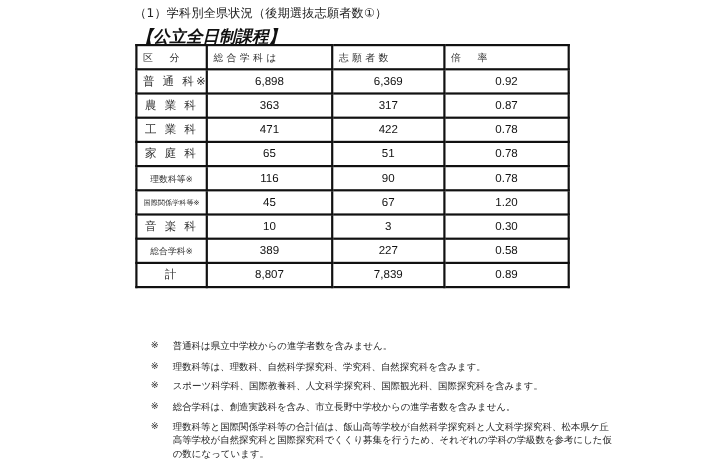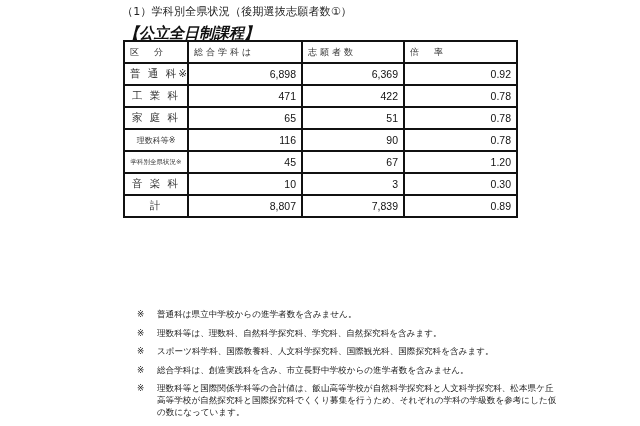--- a/index.html
+++ b/index.html
@@ -6,21 +6,21 @@
   body { width:640px; height:426px; position:relative; overflow:hidden;
          font-family:"DejaVu Sans", "Liberation Sans", sans-serif; color:#1a1a1a; }
   .title { position:absolute; left:122px; top:4px; font-size:11px; font-weight:normal; color:#222; letter-spacing:0.2px; }
   .subtitle { position:absolute; left:124px; top:24px; font-size:15px; font-weight:bold; color:#111;font-style:italic; }
   table.grid { position:absolute; left:123px; top:40px; border-collapse:collapse; table-layout:fixed; width:393px; }
   table.grid td, table.grid th { border:2px solid #111; height:18px; padding:1px 5px; font-size:10.5px; }
   table.grid th { font-weight:normal; font-size:9px; text-align:left; color:#333; height:18px; letter-spacing:3px;}
   td.cat { text-align:center; font-size:9px; color:#333; letter-spacing:2px; white-space:nowrap; padding:1px 2px; }
   td.cat.small { font-size:6.5px; letter-spacing:0; }
   td.cat.mid { font-size:8px; letter-spacing:0;margin-left:16px; }
-  td.num { text-align:right; font-family:"Liberation Sans", sans-serif; font-size:12.5px; color:#111; padding-right:8px; }
+  td.num { text-align:center; font-family:"Liberation Sans", sans-serif; font-size:12.5px; color:#111; padding-right:8px; }
   col.c1 { width:64px; } col.c2 { width:114px; } col.c3 { width:102px; } col.c4 { width:113px; }
   .notes { position:absolute; left:137px; top:308px; width:420px; font-size:8.6px; color:#222; }
   .note { display:flex; margin-bottom:6.5px; line-height:12px; }
   .note .mark { width:20px; flex:none; }
   .note .txt { flex:1;font-family:Liberation Serif, serif; }
   .note.multi .txt { line-height:12px; }
 </style>
 </head>
 <body>
 
@@ -43,48 +43,60 @@
     </tr>
   </thead>
   <tbody>
     <tr>
       <td class="cat">普 通 科※</td>
       <td class="num">6,898</td>
       <td class="num">6,369</td>
       <td class="num">0.92</td>
     </tr>
     <tr>
+      <td class="cat">農 業 科</td>
+      <td class="num">363</td>
+      <td class="num">317</td>
+      <td class="num">0.87</td>
+    </tr>
+    <tr>
       <td class="cat">工 業 科</td>
       <td class="num">471</td>
       <td class="num">422</td>
       <td class="num">0.78</td>
     </tr>
     <tr>
       <td class="cat">家 庭 科</td>
       <td class="num">65</td>
       <td class="num">51</td>
       <td class="num">0.78</td>
     </tr>
     <tr>
       <td class="cat mid">理数科等※</td>
       <td class="num">116</td>
       <td class="num">90</td>
       <td class="num">0.78</td>
     </tr>
     <tr>
-      <td class="cat small">学科別全県状況※</td>
+      <td class="cat small">国際関係学科等※</td>
       <td class="num">45</td>
       <td class="num">67</td>
       <td class="num">1.20</td>
     </tr>
     <tr>
       <td class="cat">音 楽 科</td>
       <td class="num">10</td>
       <td class="num">3</td>
       <td class="num">0.30</td>
+    </tr>
+    <tr>
+      <td class="cat mid">総合学科※</td>
+      <td class="num">389</td>
+      <td class="num">227</td>
+      <td class="num">0.58</td>
     </tr>
     <tr>
       <td class="cat">計</td>
       <td class="num">8,807</td>
       <td class="num">7,839</td>
       <td class="num">0.89</td>
     </tr>
   </tbody>
 </table>
 

